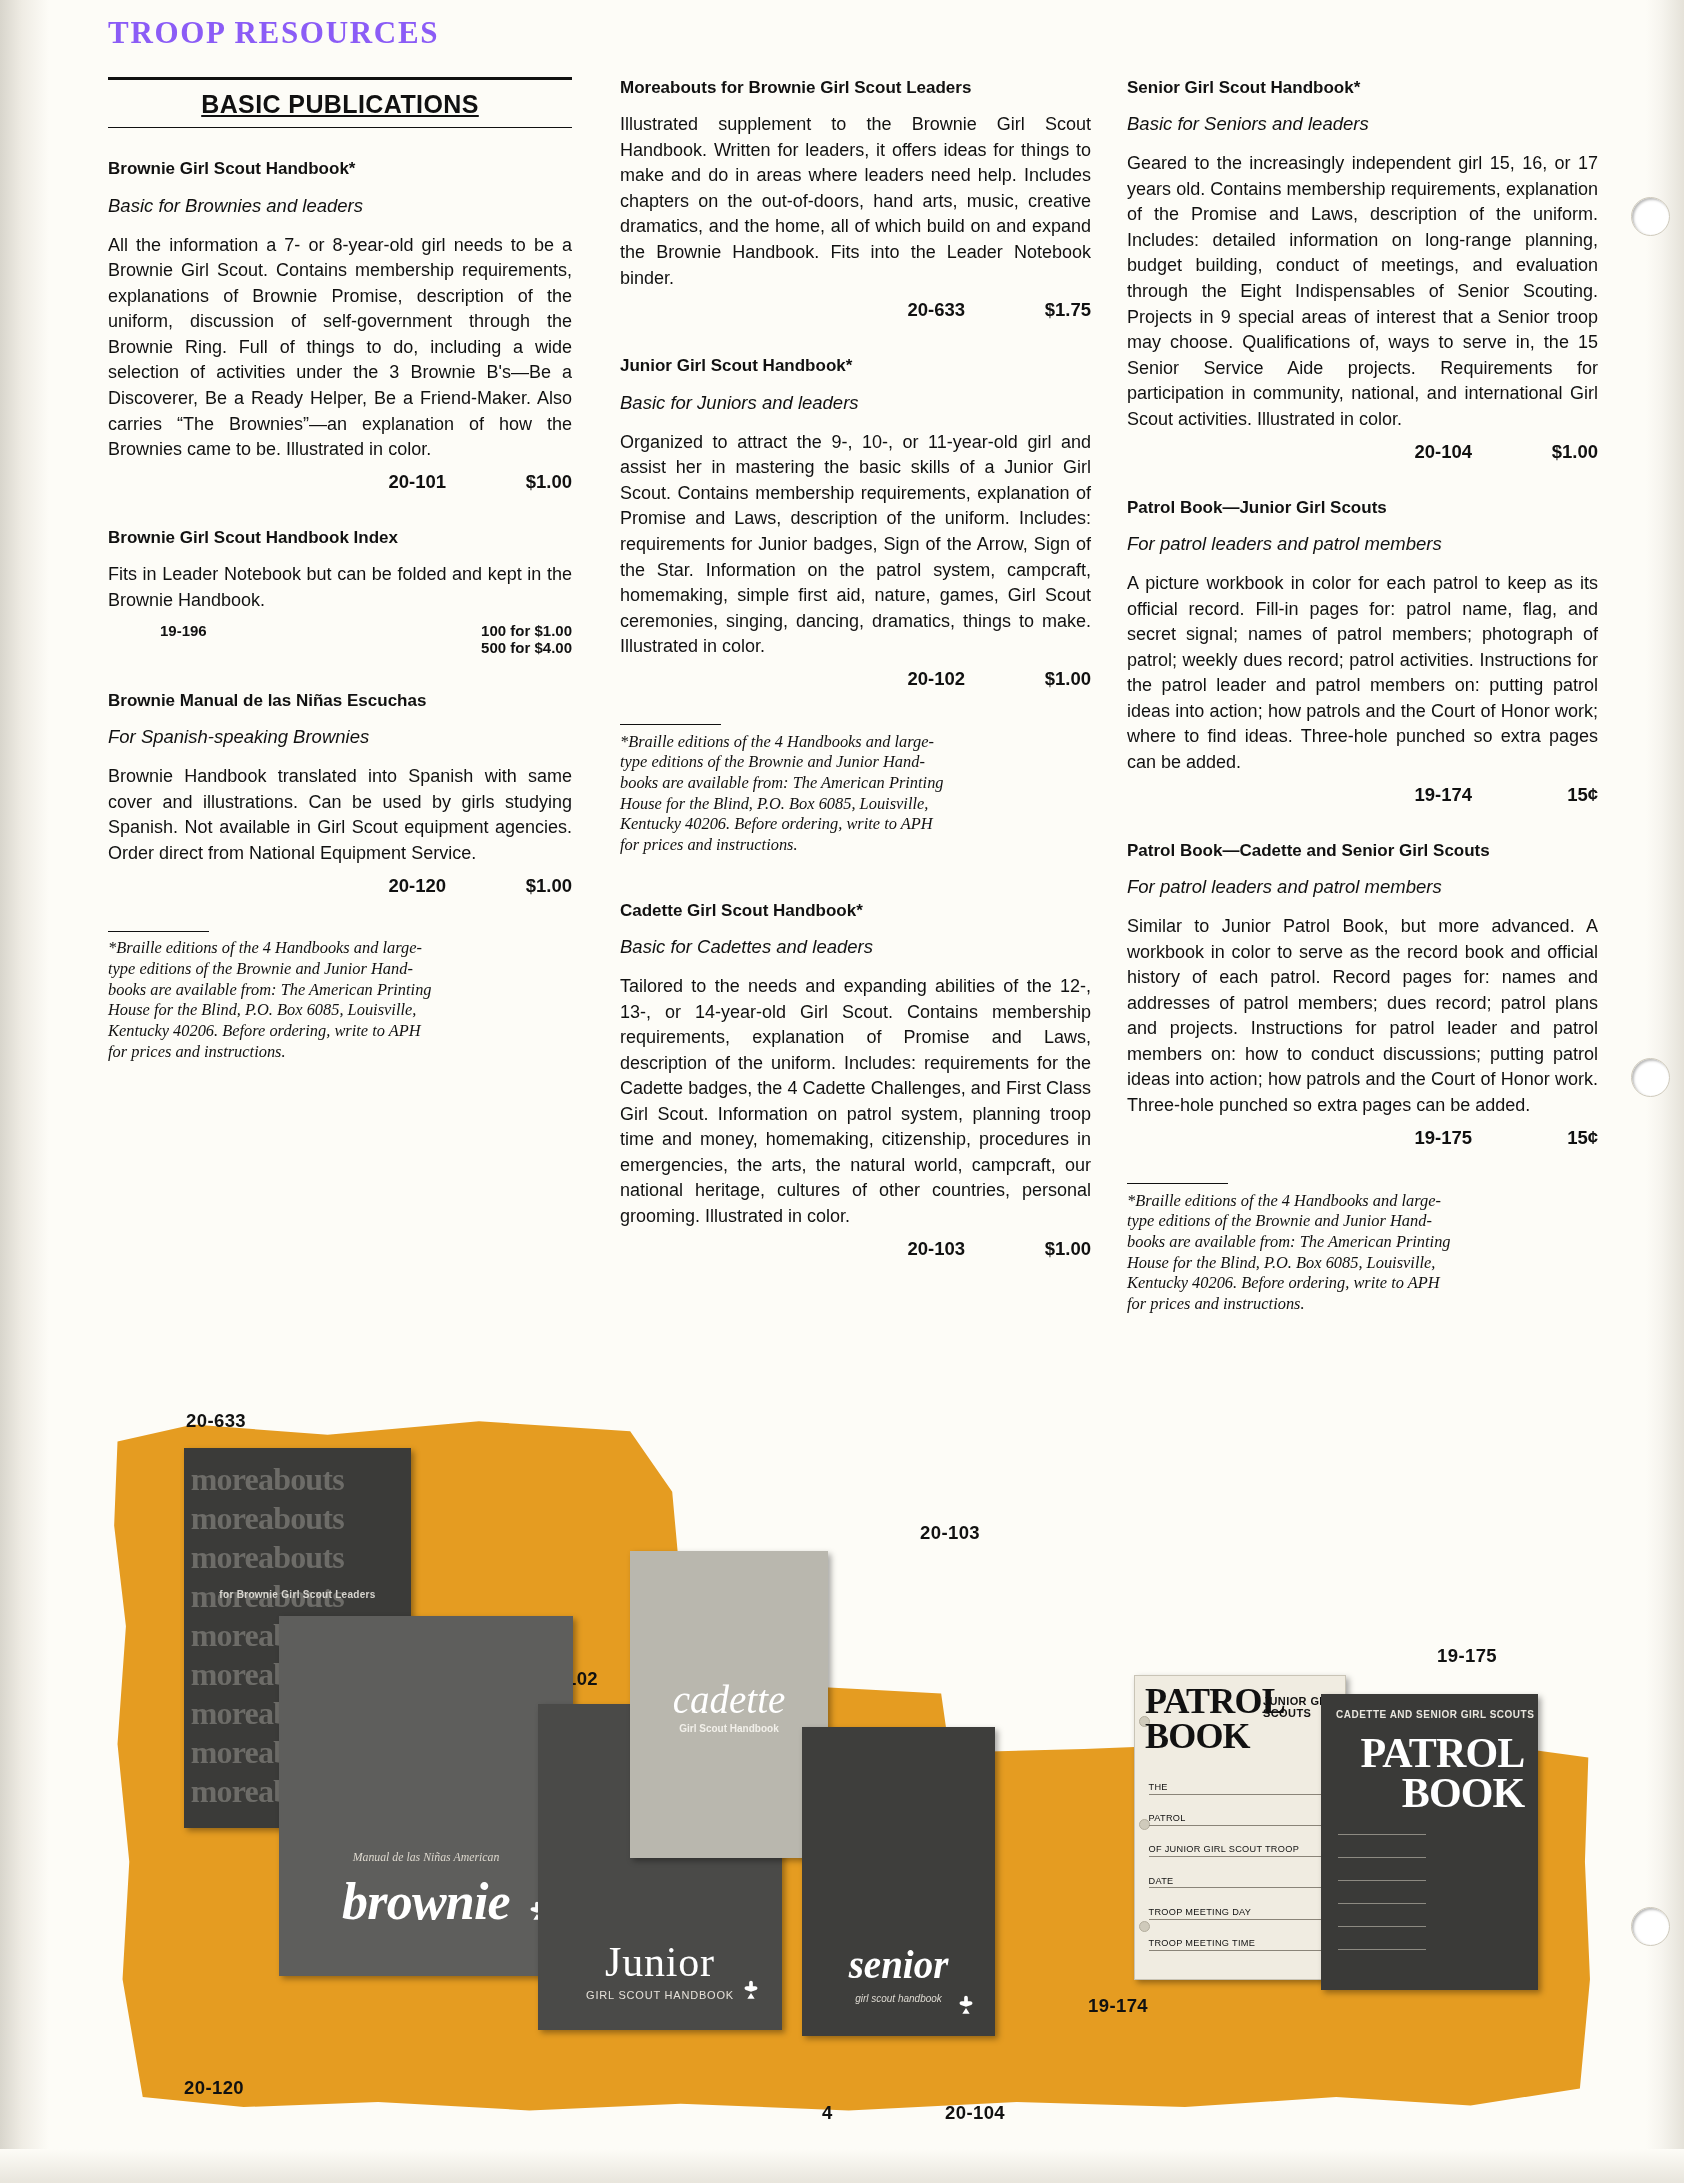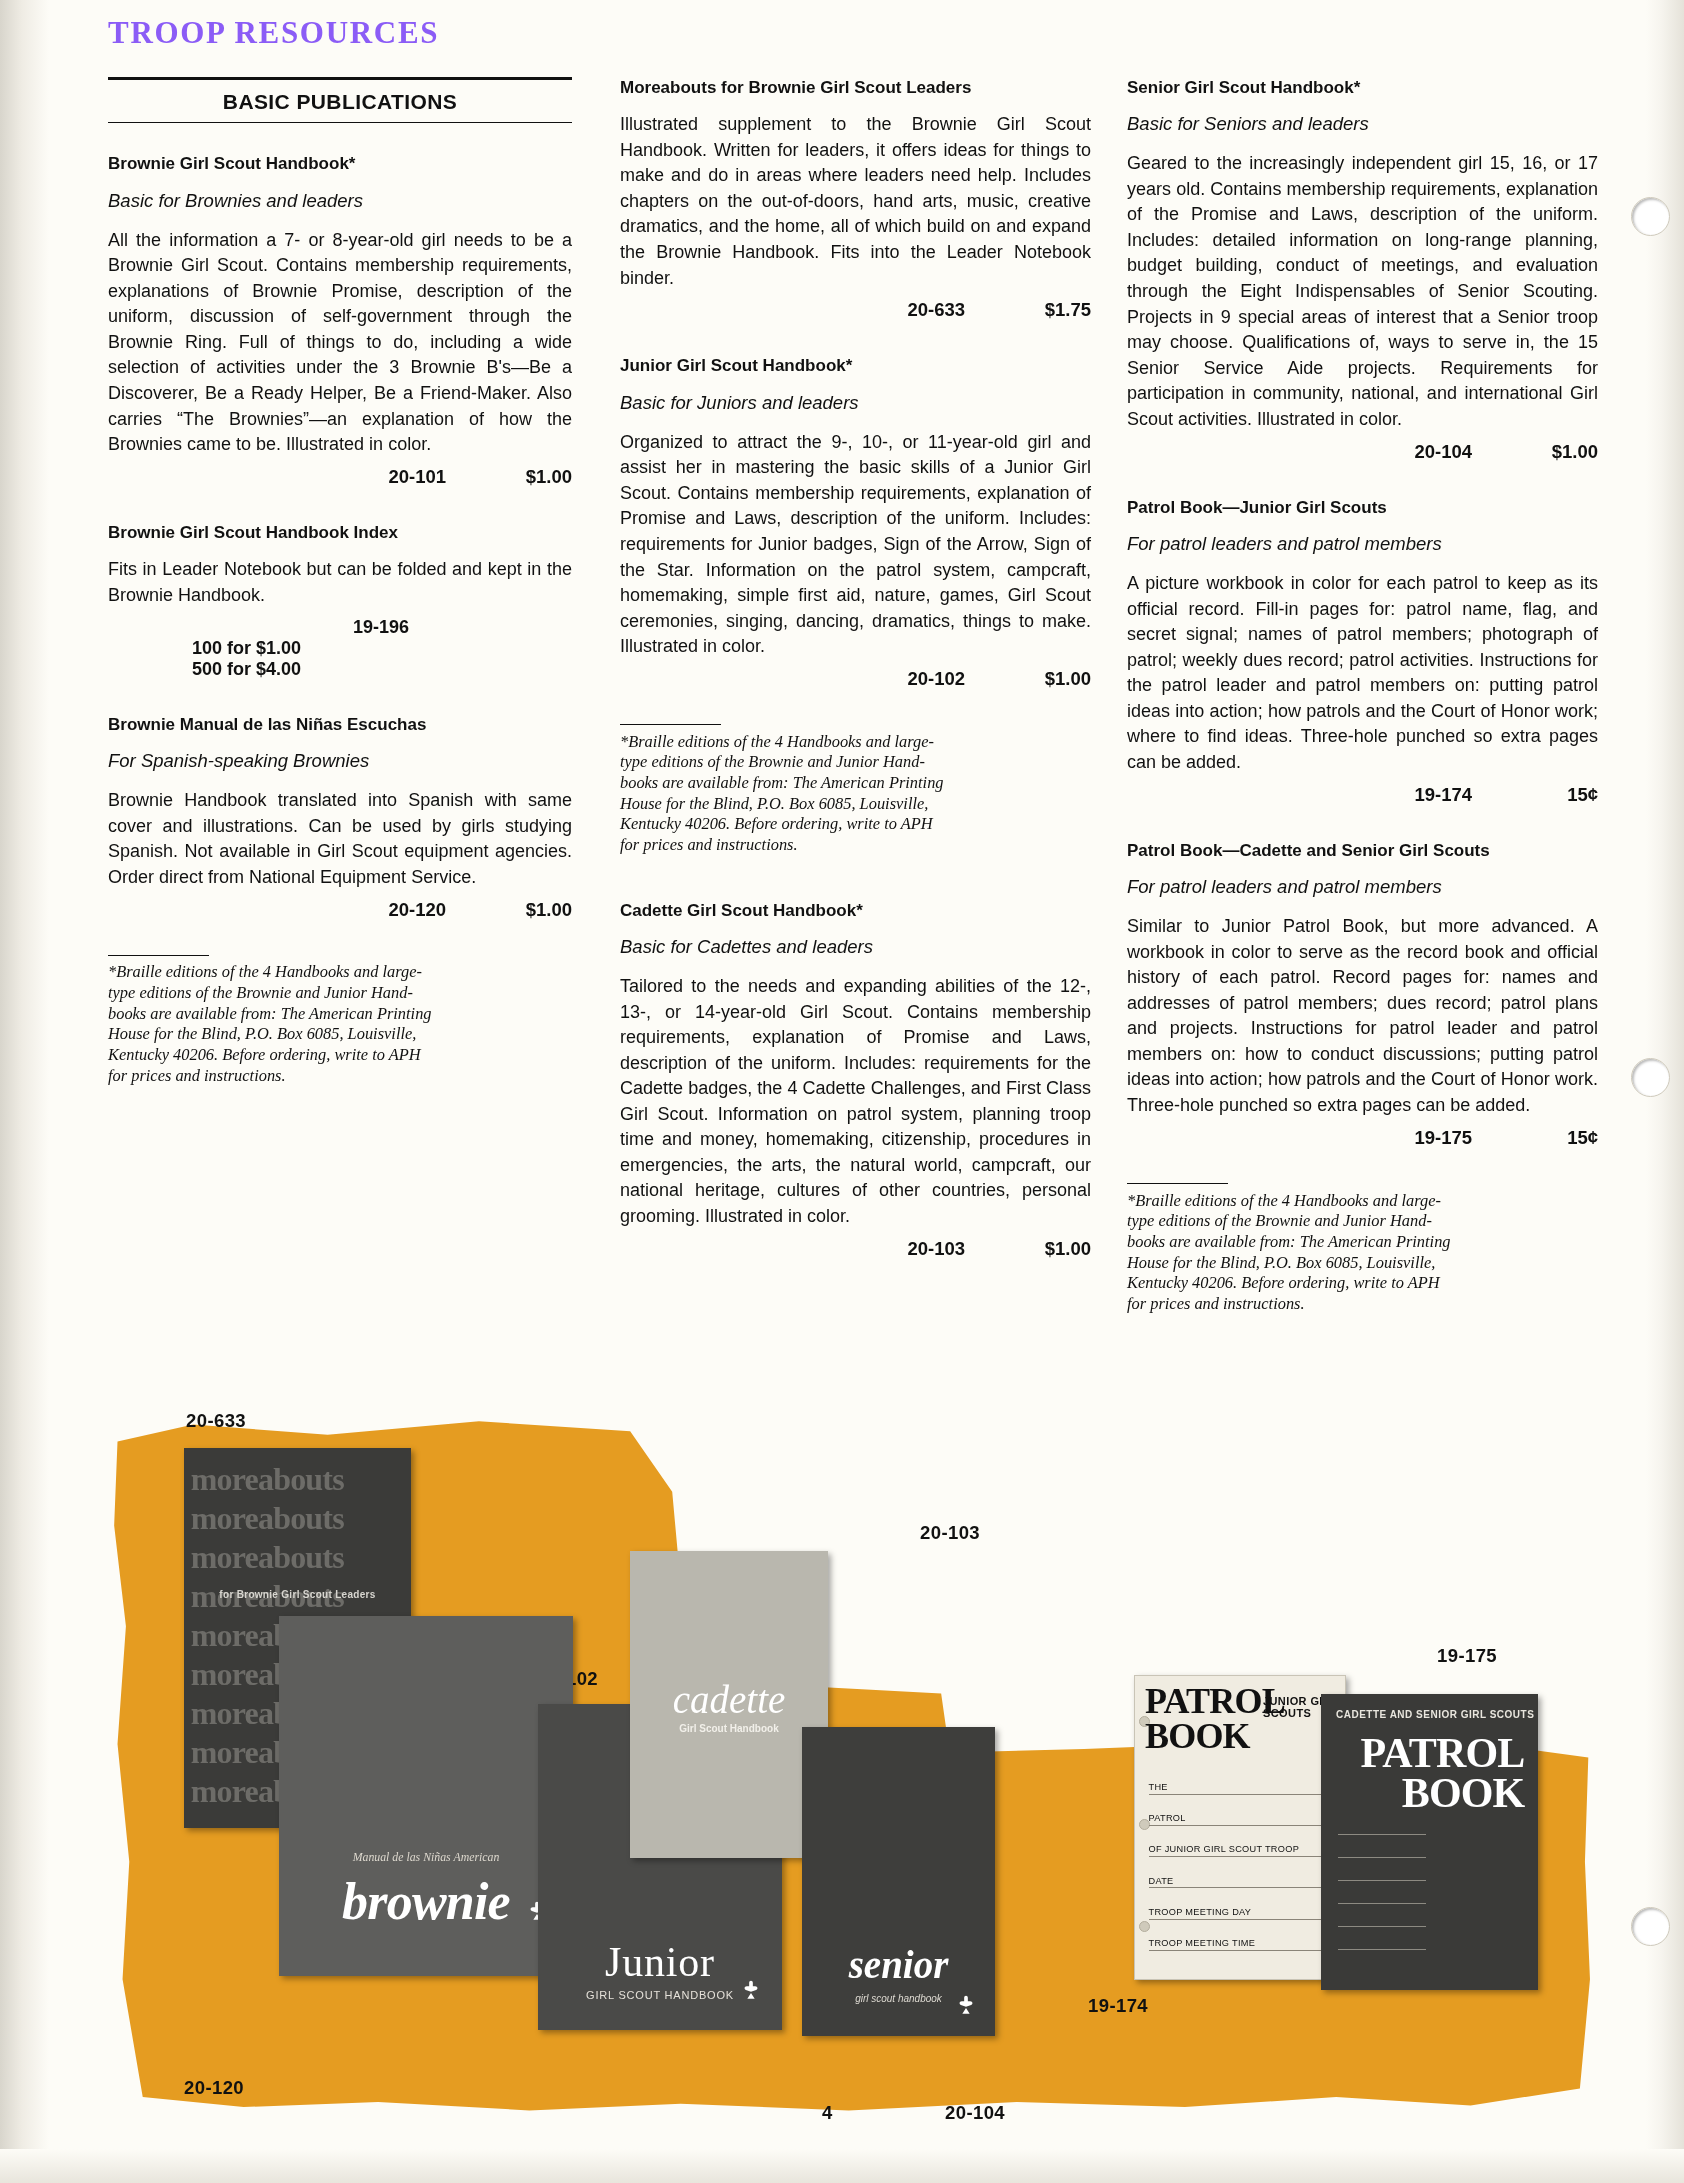--- a/index.html
+++ b/index.html
@@ -62,24 +62,25 @@
 
   .basic-pubs-wrap {
     margin-bottom: 30px;
   }
   .rule-thick {
     border-top: 3.4px solid #111;
     width: 100%;
   }
   .basic-pubs-title {
     text-align: center;
-    font-size: 21px;
+    font-size: 25px;
     font-weight: bold;
     letter-spacing: 0.4px;
     padding: 10px 0 8.4px 0;
+    text-decoration: underline;
   }
   .rule-thin {
     border-top: 1.7px solid #111;
     width: 100%;
   }
 
   .entry {
     margin-bottom: 34px;
   }
   .entry-title {
@@ -112,24 +113,23 @@
   }
   .price-line .amt {
     width: 126px;
     text-align: right;
   }
   .price-line.twoline {
     display: block;
   }
   .price-two-row {
     display: flex;
-    font-size: 18px;
+    font-size: 15px;
     font-weight: bold;
     justify-content: space-between;
-    flex-direction: column;
   }
   .price-two-row .code {
     width: 219px;
     text-align: left;
     padding-left: 50px;
   }
   .price-two-row .amt {
     width: 193px;
     text-align: right;
   }

